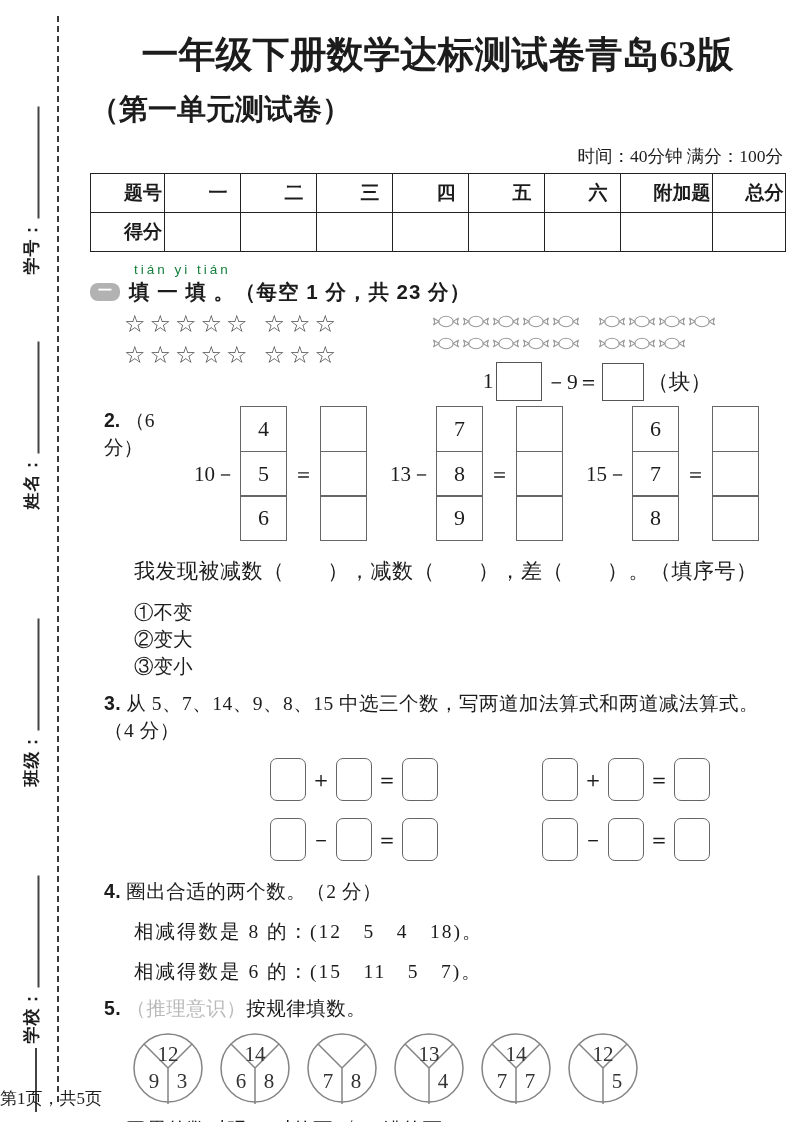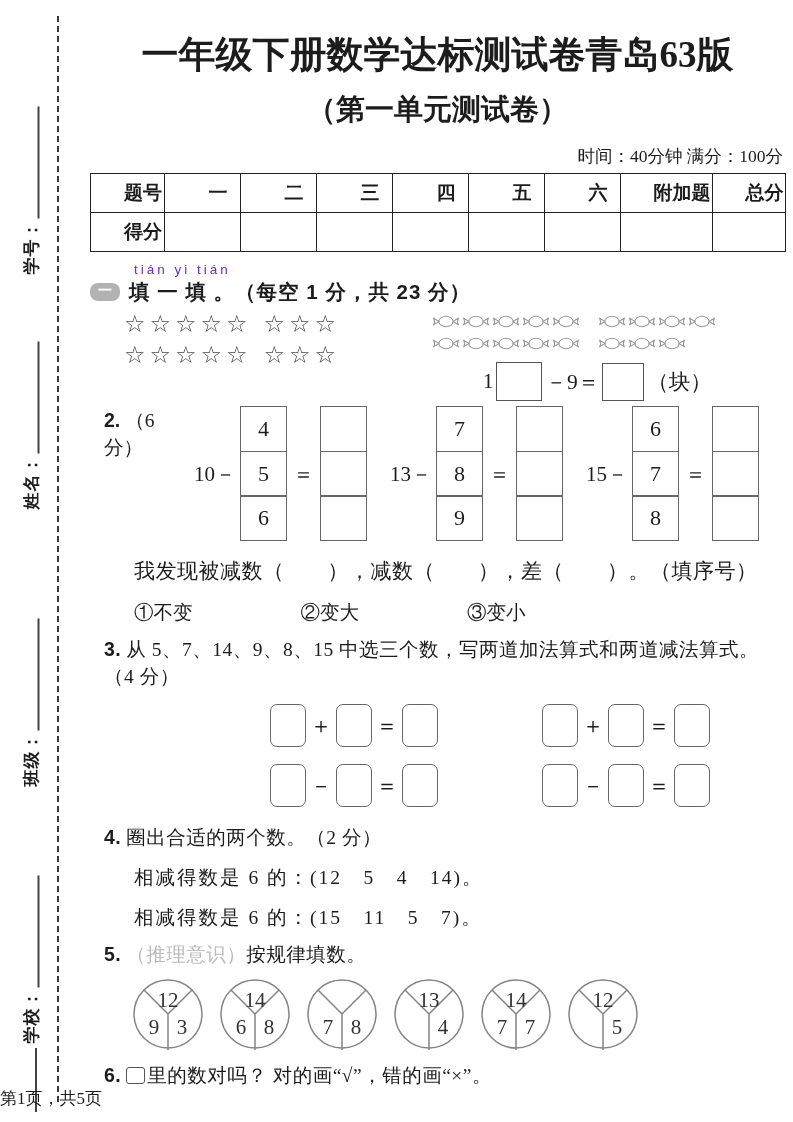--- a/index.html
+++ b/index.html
@@ -8,28 +8,28 @@
   
   .dashed-rule{position:absolute;left:57px;top:16px;height:1086px;border-left:2px dashed #3a3a3a;}
   .side-field{position:absolute;left:-61px;width:183px;height:24px;transform:rotate(-90deg);
       display:flex;align-items:flex-end;white-space:nowrap;font-size:17px;}
   .side-label{font-weight:bold;letter-spacing:1px;}
   .side-line{width:112px;border-bottom:2px solid #444;margin:0 0 3px 2px;}
   .side-tail{position:absolute;left:35px;top:1048px;height:64px;border-left:2px solid #444;}
   
   .main{position:absolute;left:90px;top:26px;width:695px;}
   .title{font-size:37px;font-weight:900;text-align:center;margin:6px 0 0;line-height:1.25;}
-  .subtitle{font-size:29px;font-weight:900;text-align:center;margin:12px 0 0;}
+  .subtitle{font-size:29px;font-weight:900;margin:12px 0 0;}
   .meta{font-size:17.5px;text-align:right;margin:14px 2px 0 0;}
   
   table.score{border-collapse:collapse;width:100%;margin-top:5px;table-layout:fixed;}
   table.score td{border:1.7px solid #222;height:36px;text-align:center;font-size:19px;font-weight:bold;
       font-family:"Liberation Sans","DejaVu Sans",sans-serif;padding-left:32px;}
   
-  .pinyin{color:#6d28d9;font-size:13.5px;font-family:"Liberation Sans","DejaVu Sans",sans-serif;
+  .pinyin{color:#15803d;font-size:13.5px;font-family:"Liberation Sans","DejaVu Sans",sans-serif;
       margin:10px 0 0 44px;letter-spacing:3px;}
   .sec-row{display:flex;align-items:center;margin-top:1px;}
   .badge{background:#b2b2b2;color:#fff;border-radius:8px;padding:0 8px;height:18px;line-height:16px;
       font-size:14px;font-weight:bold;margin-right:9px;}
   .sec-title{font-size:20.5px;font-weight:bold;font-family:"Liberation Sans","DejaVu Sans",sans-serif;letter-spacing:1px;}
   
   .qline{font-size:19.5px;margin:10px 0 0 14px;letter-spacing:0.5px;}
   .qnum{font-weight:bold;font-family:"Liberation Sans","DejaVu Sans",sans-serif;margin-right:5px;}
   .gray{color:#b9b9b9;}
   
@@ -49,21 +49,21 @@
   .q2-wrap{display:flex;margin-top:6px;}
   .q2-label{width:104px;font-size:19.5px;padding-left:14px;box-sizing:border-box;}
   .q2-groups{display:flex;flex:1;justify-content:space-between;padding-right:26px;}
   .q2-group{display:flex;align-items:center;}
   .q2-minuend{font-size:21px;margin-right:4px;}
   .stack{display:flex;flex-direction:column;}
   .stack .cell{width:45px;height:44px;border:1.3px solid #666;margin-top:-1.3px;display:flex;
       align-items:center;justify-content:center;font-size:22px;}
   .q2-eqsign{font-size:21px;margin:0 6px;}
   .finding{font-size:21px;margin:16px 0 0 44px;letter-spacing:0.5px;}
-  .options{display:flex;margin:14px 0 0 44px;font-size:19.5px;}
+  .options{display:flex;margin:14px 0 0 44px;font-size:19.5px;flex-direction:column;}
   .options span{margin-right:108px;}
   
   .q3-eqs{margin:14px 0 0 176px;}
   .q3-row{display:flex;margin-bottom:17px;}
   .q3-eq{display:flex;align-items:center;font-size:22px;margin-right:96px;}
   .q3-box{width:34px;height:41px;border:1.4px solid #666;border-radius:7px;margin:0 4px;}
   
   .q4-line{font-size:19.5px;margin:13px 0 0 44px;letter-spacing:2px;}
   
   .q5-circles{display:flex;margin:8px 0 0 40px;text-align:center;}
@@ -389,21 +389,21 @@
     <span class="q3-box"></span>
     <span>＝</span>
     <span class="q3-box"></span>
   </div>
       </div>
     </div>
 
   <div class="qline">
     <span class="qnum">4.</span><span>圈出合适的两个数。（2 分）</span>
   </div>
-  <div class="q4-line">相减得数是 6 的：(12　5　4　14)。</div>
+  <div class="q4-line">相减得数是 8 的：(12　5　4　18)。</div>
   <div class="q4-line">相减得数是 6 的：(15　11　5　7)。</div>
 
   <div class="qline">
     <span class="qnum">5.</span><span class="gray">（推理意识）</span><span>按规律填数。</span>
   </div>
   <div class="q5-circles" id="q5-circles">
       <svg width="76" height="76" viewBox="0 0 76 76">
     <circle cx="38" cy="38" r="34" fill="none" stroke="#848484" stroke-width="1.5"></circle>
     <path d="M38 38 L14 14 M38 38 L62 14 M38 38 L38 74" stroke="#848484" stroke-width="1.5" fill="none"></path>
     <text x="38" y="31" text-anchor="middle" font-size="21" fill="#333">12</text>

